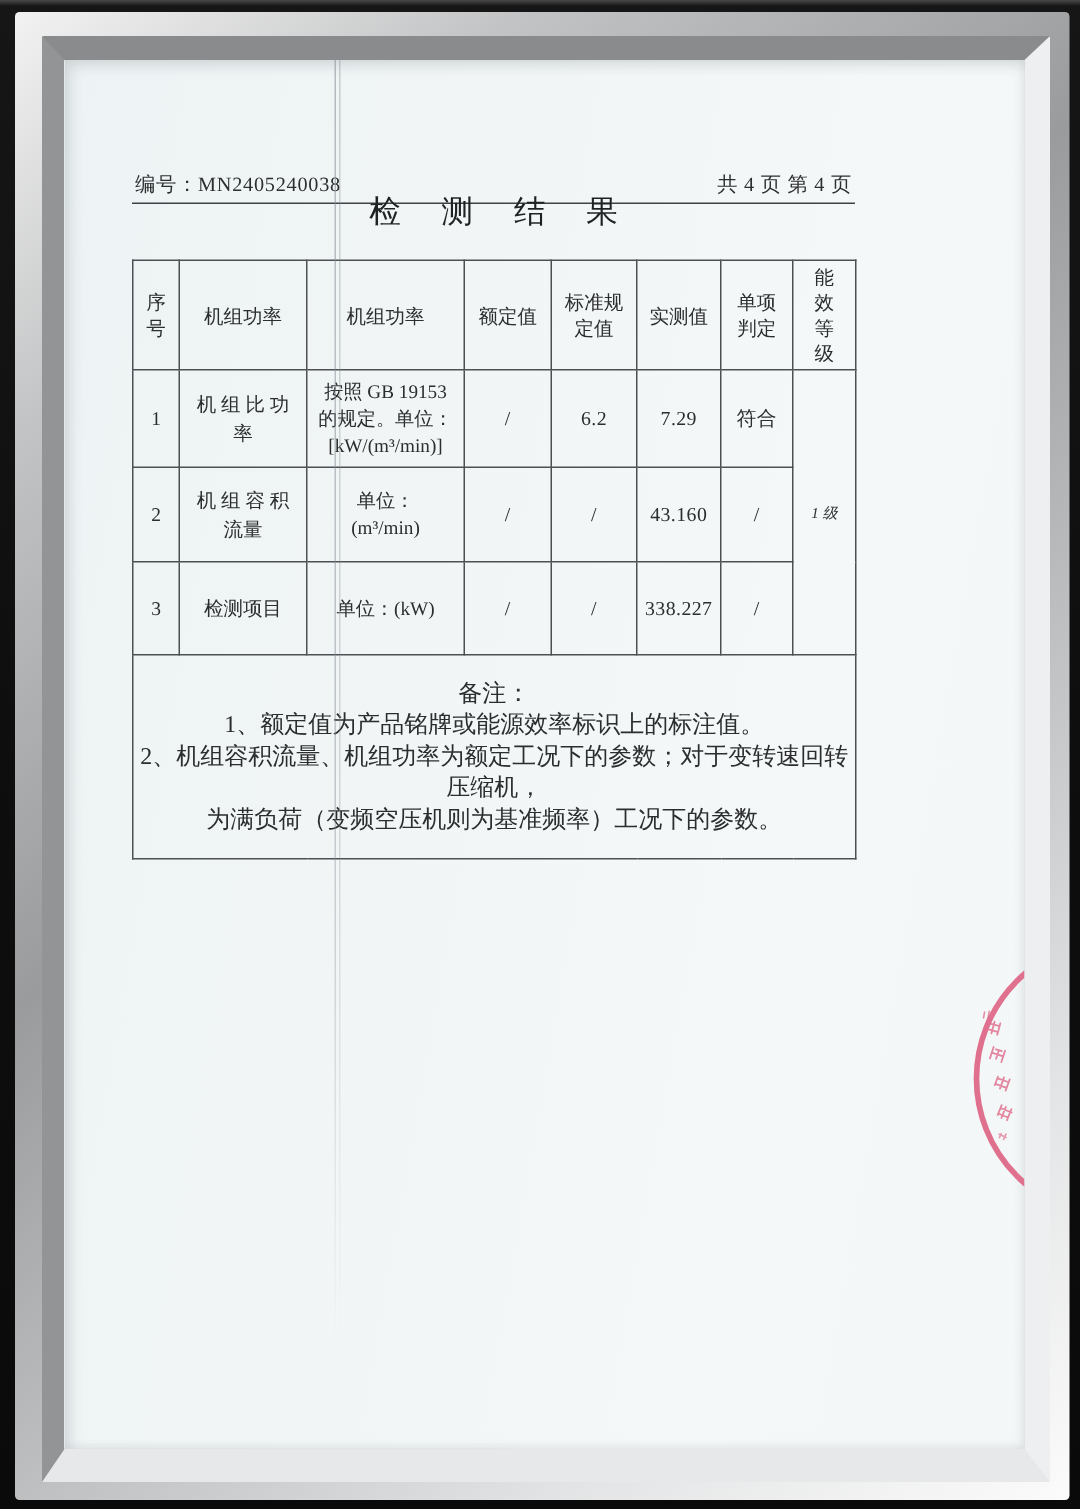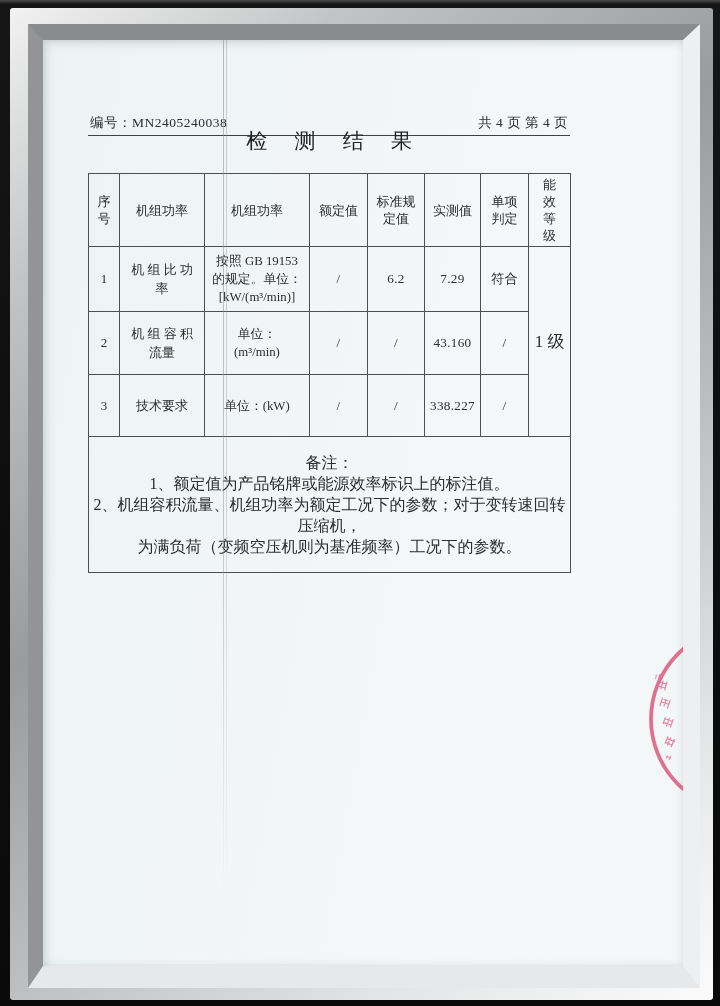--- a/index.html
+++ b/index.html
@@ -57,21 +57,21 @@
   table.results td,table.results th{
     border:1.6px solid #4d5052;
     vertical-align:middle;text-align:center;
     padding:0;font-weight:normal;overflow:hidden;
   }
   .preline{white-space:pre-line;}
   th.hdr{line-height:17px;}
   td.item{ text-align:left;padding:0 6px;line-height:19px;}
   td.req{  text-align:left;padding:0 7px;line-height:18px;font-size:12.8px;}
   td.val{font-size:13.2px;letter-spacing:.3px;}
-  td.grade{font-size:17px;}
+  td.grade{font-size:10px;font-style:italic;}
   td.notes{
     vertical-align:top;text-align:left;
     padding:29px 12px 0 11px;line-height:21px;font-size:16px;
   }
   
   .stamp{position:absolute;left:585px;top:600px;width:55px;height:160px;z-index:7;pointer-events:none;}
 </style>
 </head>
 <body>
 
@@ -135,21 +135,21 @@
 流量</td>
         <td class="req preline">单位：
 (m³/min)</td>
         <td class="val">/</td>
         <td class="val">/</td>
         <td class="val">43.160</td>
         <td class="val">/</td>
       </tr>
       <tr style="height:62px">
         <td>3</td>
-        <td class="item preline">技术要求</td>
+        <td class="item preline">检测项目</td>
         <td class="req preline">单位：(kW)</td>
         <td class="val">/</td>
         <td class="val">/</td>
         <td class="val">338.227</td>
         <td class="val">/</td>
       </tr>
       <tr style="height:136px">
         <td class="notes preline" colspan="8">备注：
 1、额定值为产品铭牌或能源效率标识上的标注值。
 2、机组容积流量、机组功率为额定工况下的参数；对于变转速回转压缩机，

